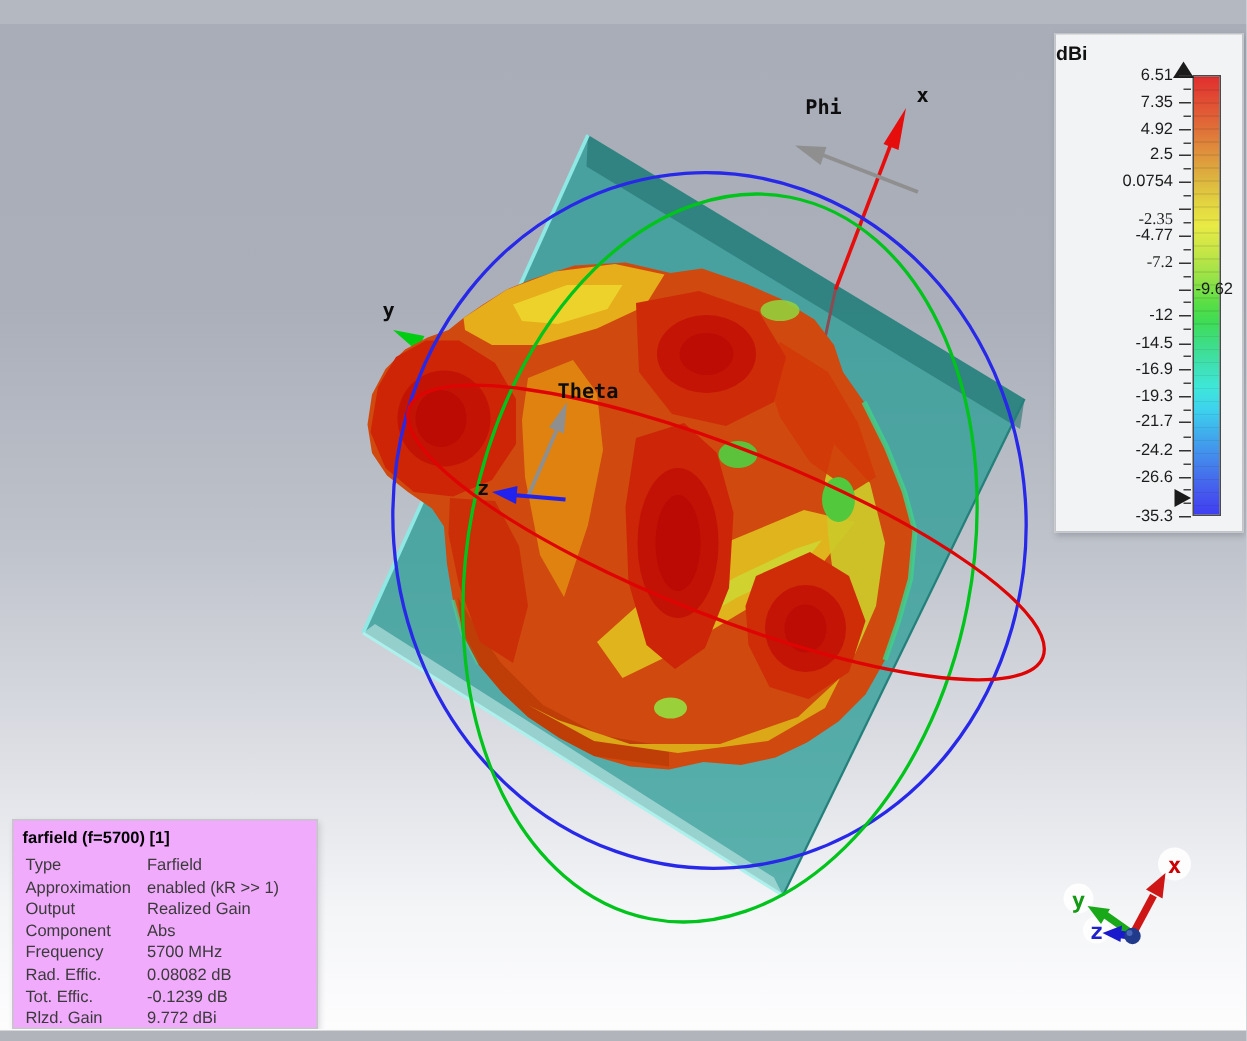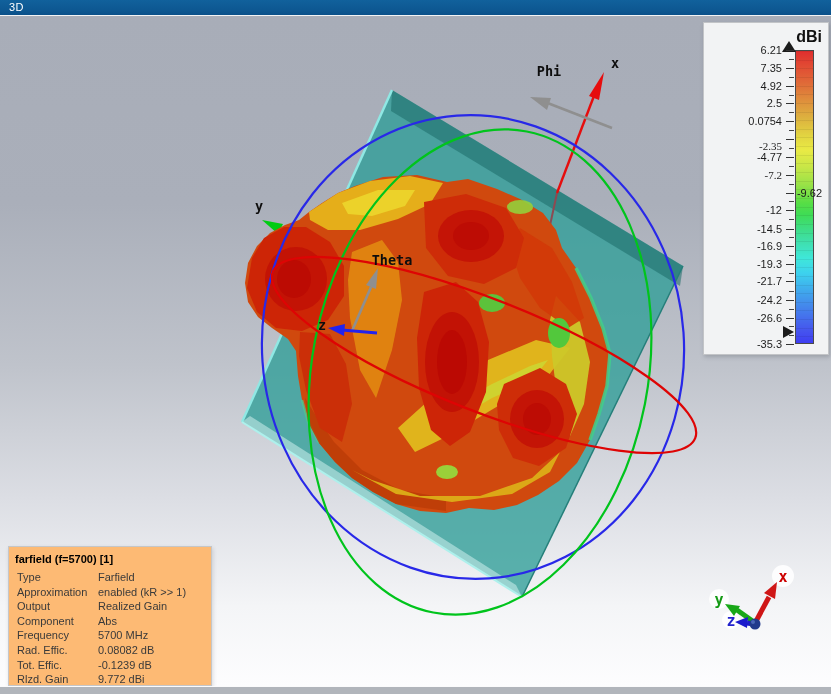--- a/index.html
+++ b/index.html
@@ -11,55 +11,52 @@
             border-bottom:1px solid #f2f3f5;}
   .titlebar .tab-label{position:absolute;left:9px;top:1px;color:#ffffff;font-size:11px;letter-spacing:.3px;}
   
   .viewport{position:absolute;left:0;top:16px;width:831px;height:671px;
             background:linear-gradient(180deg,#a8adb8 0%,#aaafba 28%,#bfc3cb 52%,#dcdee4 72%,#f4f5f7 88%,#fdfdfe 100%);}
   .viewport svg{position:absolute;left:0;top:0;}
   .bottomstrip{position:absolute;left:0;bottom:0;width:100%;height:7px;background:#b1b5bb;border-top:1px solid #fbfbfc;}
   
   .legend{position:absolute;left:703px;top:22px;width:126px;height:333px;
           background:#f2f3f4;border:1px solid #c2c4c7;box-shadow:1px 2px 4px rgba(60,64,72,.25);box-sizing:border-box;}
-  .legend-title{position:absolute;left:0;top:5px;width:118px;text-align:right;font-size:16px;font-weight:bold;color:#111;}
+  .legend-title{position:absolute;left:0;top:5px;width:118px;text-align:left;font-size:13px;font-weight:bold;color:#111;}
   .colorbar{position:absolute;left:91px;top:27px;width:19px;height:294px;box-sizing:border-box;border:1px solid #4a4a4a;
     background:
       repeating-linear-gradient(180deg, rgba(0,0,0,0.07) 0 1px, rgba(0,0,0,0) 1px 8.65px),
       linear-gradient(180deg,
         #e12e2e 0%, #e14a33 5%, #e06a38 11%, #df8f3c 17%, #ddb23f 23%,
         #e2d441 29%, #e9ea45 34%, #c6e647 40%, #97e247 46%, #57de45 52%,
         #3fdc55 56%, #3edd86 61%, #3fe0b2 66%, #3fe7d9 71%, #3dd2ee 76%,
         #3fb0ec 81%, #4390ec 86%, #4571ec 91%, #4553ee 96%, #3e3ef2 100%);}
   .tick-row{position:absolute;left:0;width:78px;text-align:right;font-size:11px;color:#1c1c1c;transform:translateY(-6px);}
   .tick-dash{position:absolute;left:82px;width:8px;height:1px;background:#333;}
   .minor-dash{position:absolute;left:85px;width:5px;height:1px;background:#444;}
   .marker-top{position:absolute;left:78px;width:0;height:0;
       border-left:7px solid transparent;border-right:7px solid transparent;border-bottom:11px solid #1b1b1b;}
   .marker-bottom{position:absolute;left:79px;width:0;height:0;
       border-top:6px solid transparent;border-bottom:6px solid transparent;border-left:11px solid #1b1b1b;}
   
   .infobox{position:absolute;left:8px;top:546px;width:204px;height:140px;
-           background:#fdba74;border:1px solid #c5c6c8;box-shadow:1px 2px 4px rgba(60,64,72,.18);box-sizing:border-box;}
+           background:#f0abfc;border:1px solid #c5c6c8;box-shadow:1px 2px 4px rgba(60,64,72,.18);box-sizing:border-box;}
   .infobox-title{margin:6px 0 5px 6px;font-size:11px;font-weight:bold;color:#000;}
   .info-row{display:flex;font-size:11px;color:#3a3a3a;line-height:14.6px;}
   .info-row .lab{width:81px;padding-left:8px;flex:none;}
   .info-row .val{flex:1;}
   
   text.axis3d{font-family:"DejaVu Sans Mono","Liberation Mono",monospace;font-size:13.5px;font-weight:bold;fill:#0d0d0d;}
   text.triadlab{font-family:"DejaVu Sans Mono","Liberation Mono",monospace;font-size:15px;font-weight:bold;}
 </style>
 </head>
 <body>
 
 <div class="window">
 
-  <div class="titlebar">
-    <span class="tab-label">3D</span>
-  </div>
 
   <div class="viewport">
     <svg width="831" height="671" viewBox="0 16 831 671">
 
       <g>
         <polygon points="392,90 683,266 522,597 242,422" fill="#2e9e97" fill-opacity="0.78"></polygon>
         <polygon points="392,90 683,266 680,286 391,111" fill="#1c6b68" fill-opacity="0.55"></polygon>
         <polygon points="242,422 522,597 516,585 250,416" fill="#d9f6f4" fill-opacity="0.5"></polygon>
         <line x1="392" y1="90" x2="242" y2="422" stroke="#8fe8e4" stroke-width="2.5"></line>
         <line x1="242" y1="422" x2="522" y2="597" stroke="#aef0ec" stroke-width="2"></line>
@@ -157,21 +154,21 @@
   </div>
 
   <div class="legend">
     <div class="legend-title">dBi</div>
     <div class="legend-body" style="position:absolute;inset:0;">
       <div class="colorbar"></div>
       <div class="marker-top" style="top: 18px;"></div>
       <div class="marker-bottom" style="top: 303.231px;"></div>
       <div>
 
-      <div class="tick-row" style="top: 27px;">6.21</div>
+      <div class="tick-row" style="top: 27px;">6.51</div>
           <div class="tick-row" style="top: 44.8004px;">7.35</div>
           <div class="tick-row" style="top: 62.6743px;">4.92</div>
           <div class="tick-row" style="top: 80.4746px;">2.5</div>
           <div class="tick-row" style="top: 98.3088px;">0.0754</div>
           <div class="tick-row" style="top: 123px; font-family: Liberation Serif, serif;">-2.35</div>
           <div class="tick-row" style="top: 133.949px;">-4.77</div>
           <div class="tick-row" style="top: 151.823px; font-family: Liberation Serif, serif;">-7.2</div>
           <div class="tick-row" style="top: 169.623px; margin-left: 40px;">-9.62</div>
           <div class="tick-row" style="top: 187.13px;">-12</div>
           <div class="tick-row" style="top: 205.518px;">-14.5</div>

